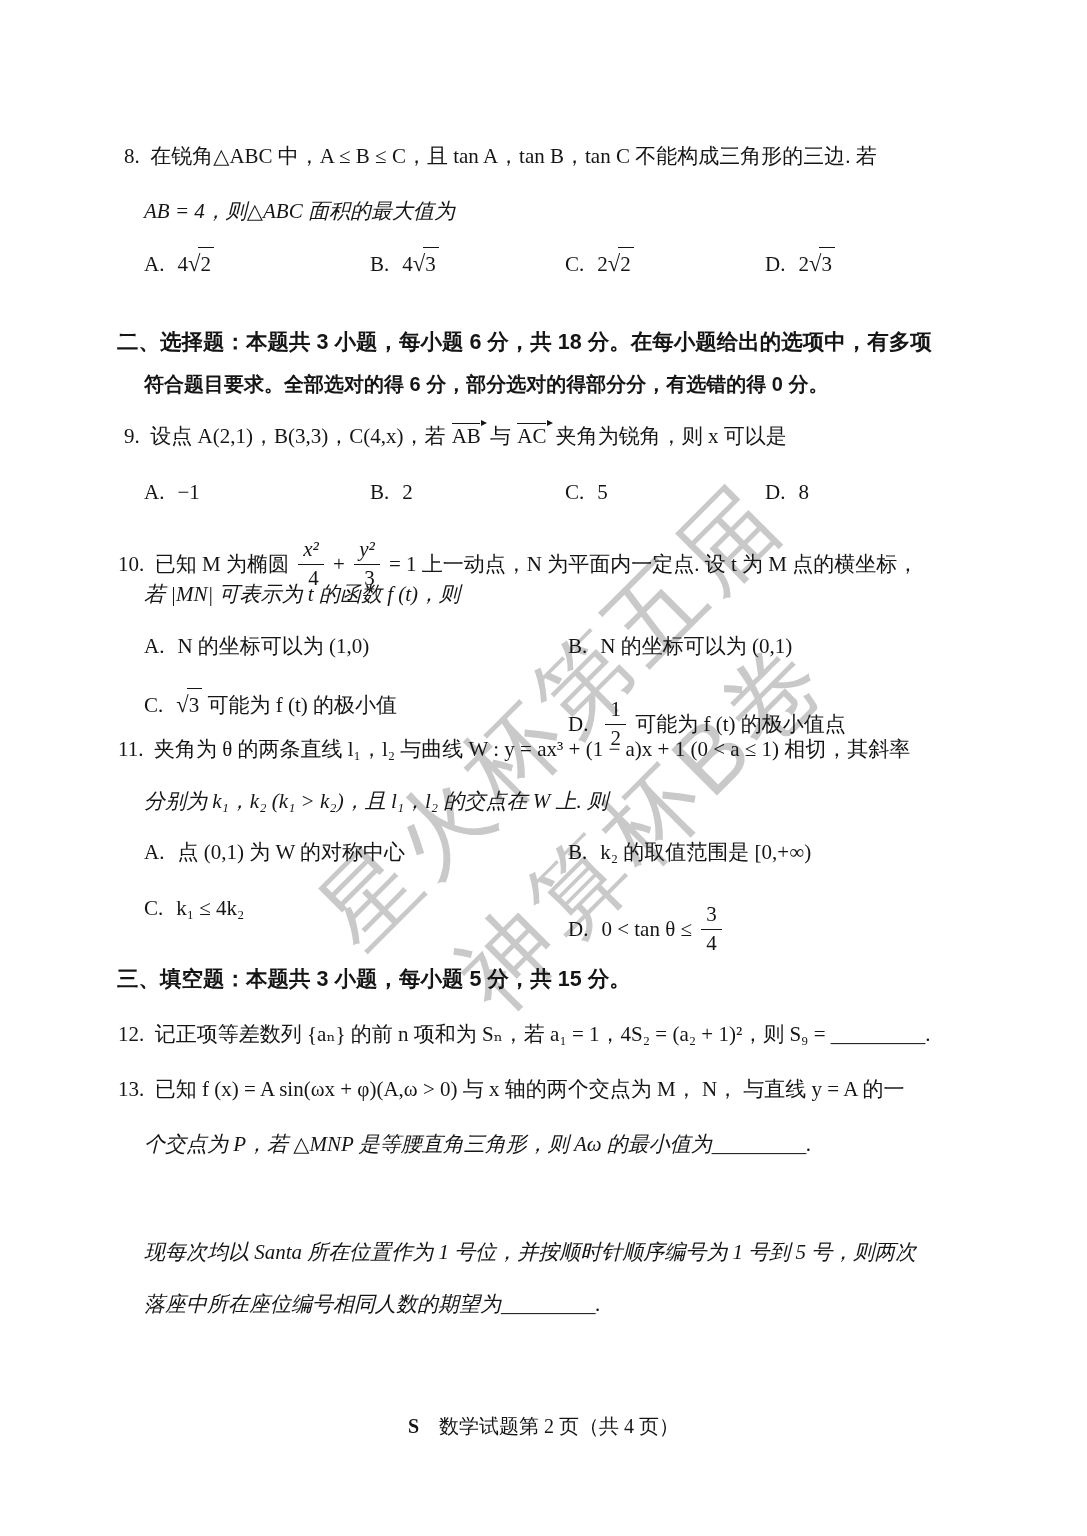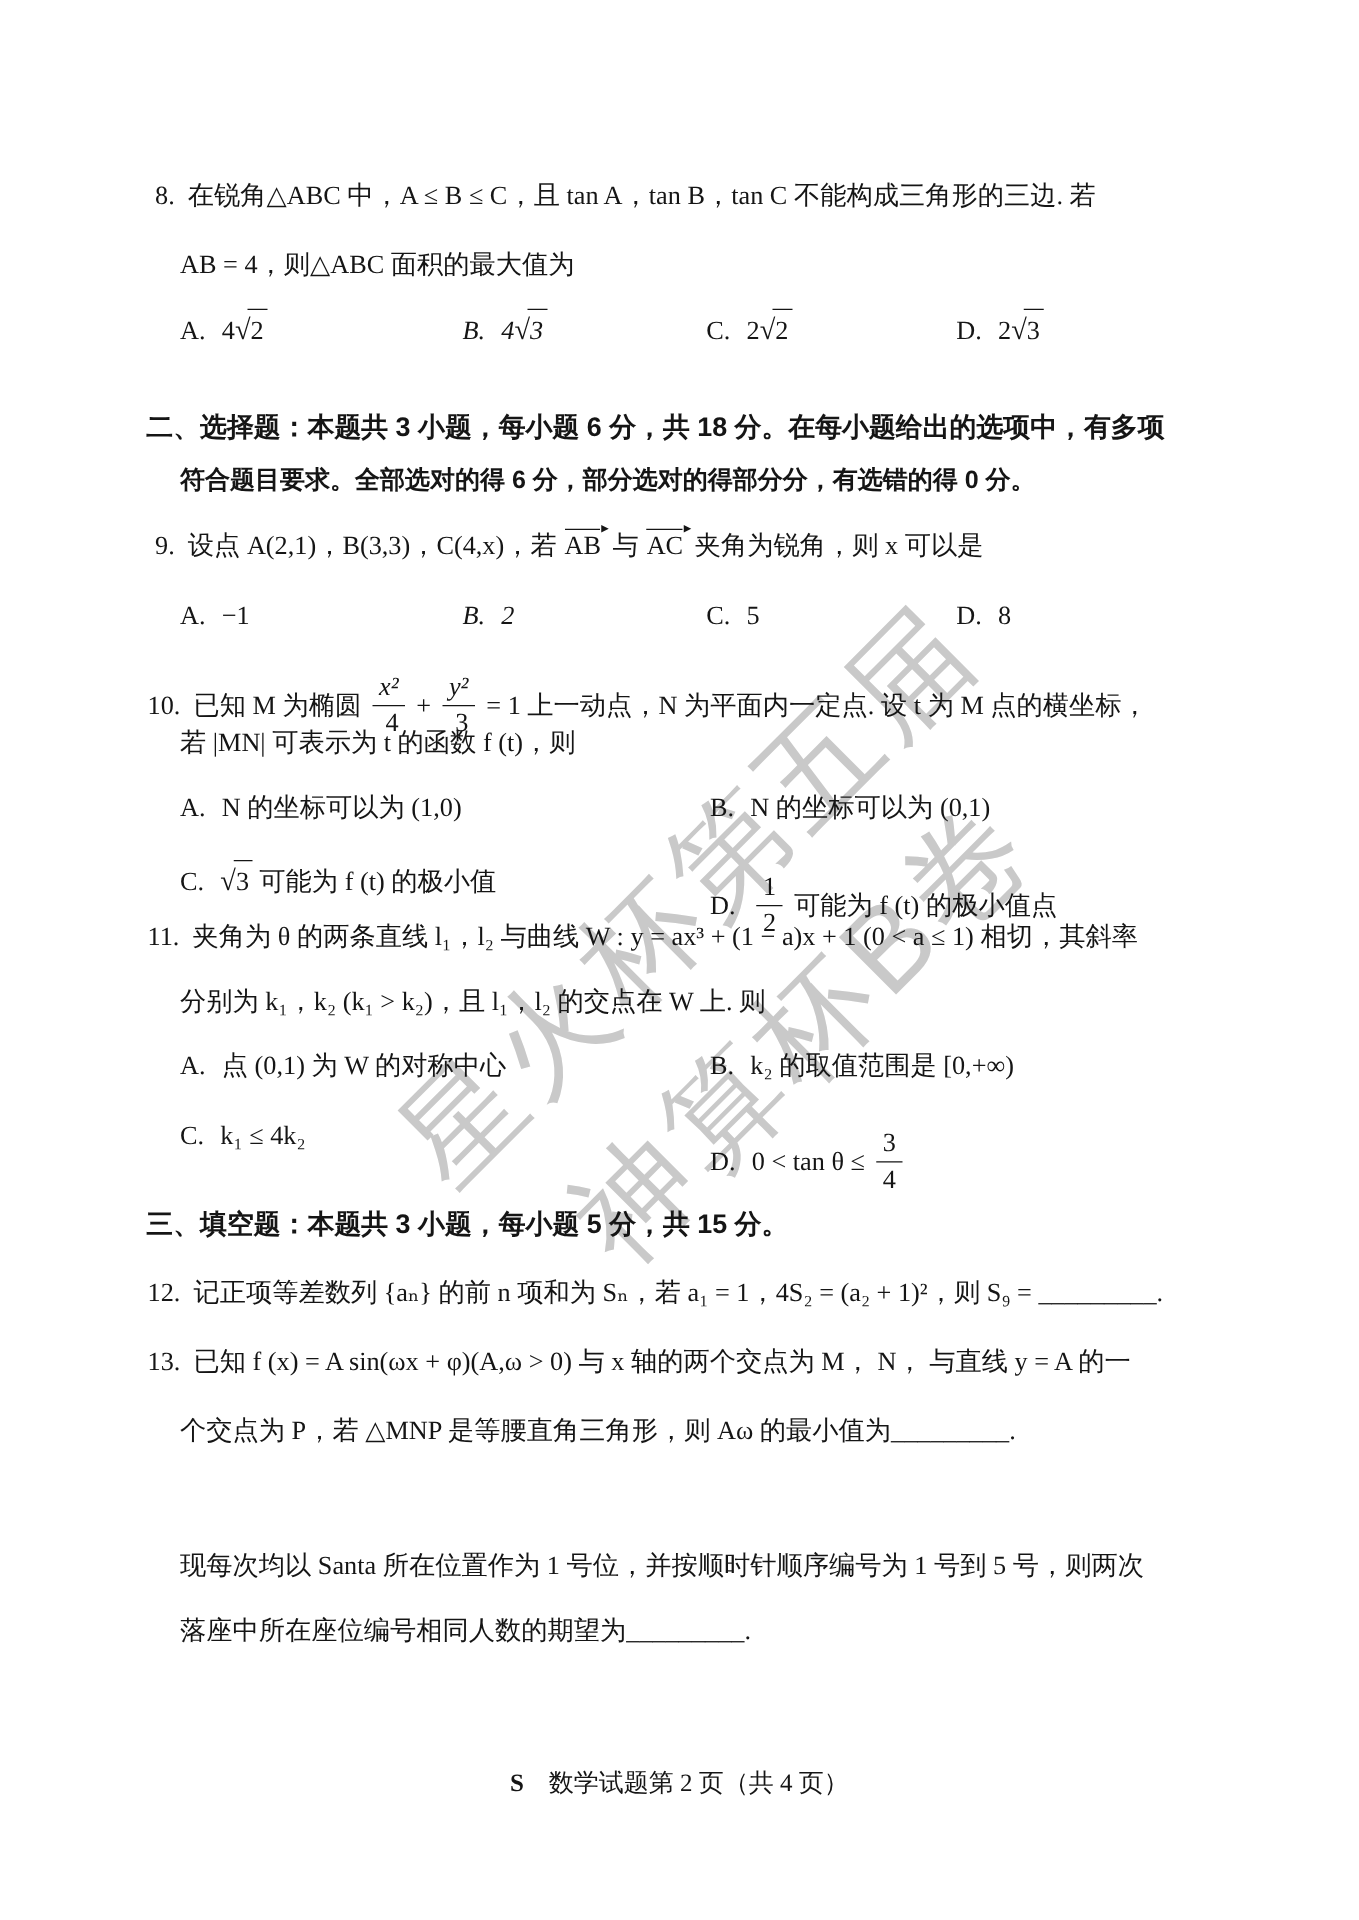--- a/index.html
+++ b/index.html
@@ -14,27 +14,27 @@
     font-family:"Liberation Sans","DejaVu Sans",sans-serif;
     color:#c9c9c9;letter-spacing:7px;
     transform:rotate(-45deg);transform-origin:0 0;
   }
   .wm1{left:292px;top:886px;font-size:94px;}
   .wm2{left:430px;top:948px;font-size:94px;}
   
   .line{position:absolute;z-index:1;white-space:pre;line-height:30px;}
   .qnum1{left:124px;}           
   .qnum2{left:118px;}           
-  .cont{left:144px;}            
+  .cont{left:144px;font-style:italic;}            
   .sec{left:117px;font-weight:700;font-family:"Liberation Sans","DejaVu Sans",sans-serif;font-size:21.5px;}
   .seccont{left:144px;font-weight:700;font-family:"Liberation Sans","DejaVu Sans",sans-serif;font-size:20px;}
   
   .row{position:absolute;z-index:1;left:0;top:0;width:100%;height:36px;}
   .opt{position:absolute;top:0;white-space:pre;line-height:30px;}
-  .c1{left:144px;}.c2{left:370px;font-style:italic;}.c3{left:565px;}.c4{left:765px;}
+  .c1{left:144px;}.c2{left:370px;}.c3{left:565px;}.c4{left:765px;}
   .cB{left:568px;}
   .olab{margin-right:13px;}
   
   .rt{display:inline-block;white-space:nowrap;}
   .rsym{display:inline-block;line-height:1;font-size:1.08em;}
   .rad{display:inline-block;border-top:1.6px solid #151515;padding:1px 3px 0 2px;margin-left:-2px;}
   
   .vec{display:inline-block;position:relative;padding:0 4px 0 1px;}
   .vec::before{content:"";position:absolute;left:1px;right:5px;top:2px;border-top:1.5px solid #151515;}
   .vec::after{content:"";position:absolute;right:-2px;top:-0.9px;width:0;height:0;

